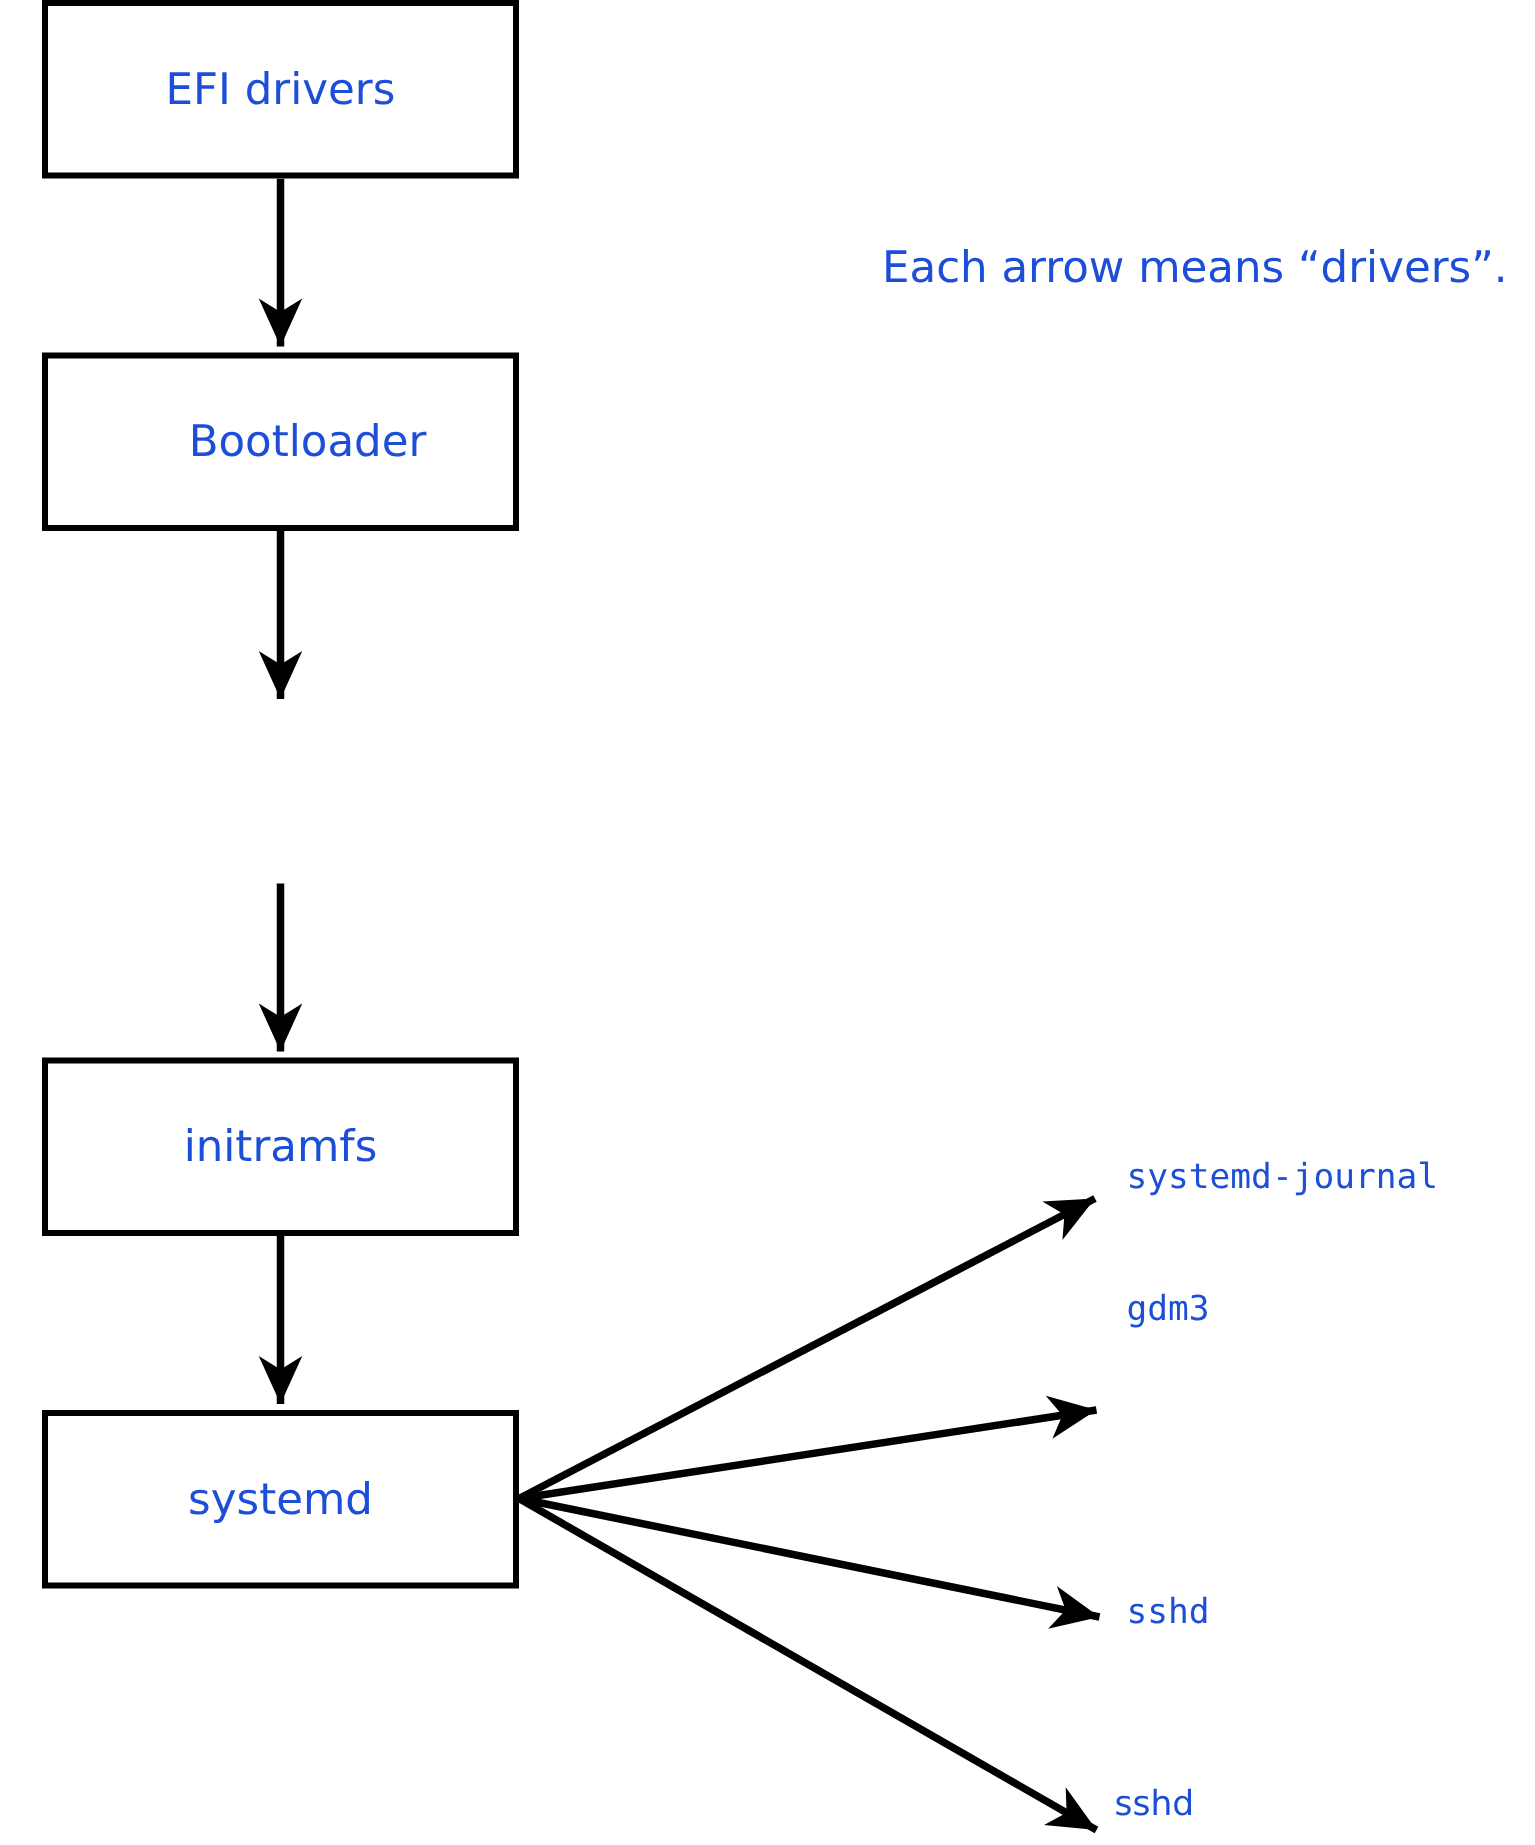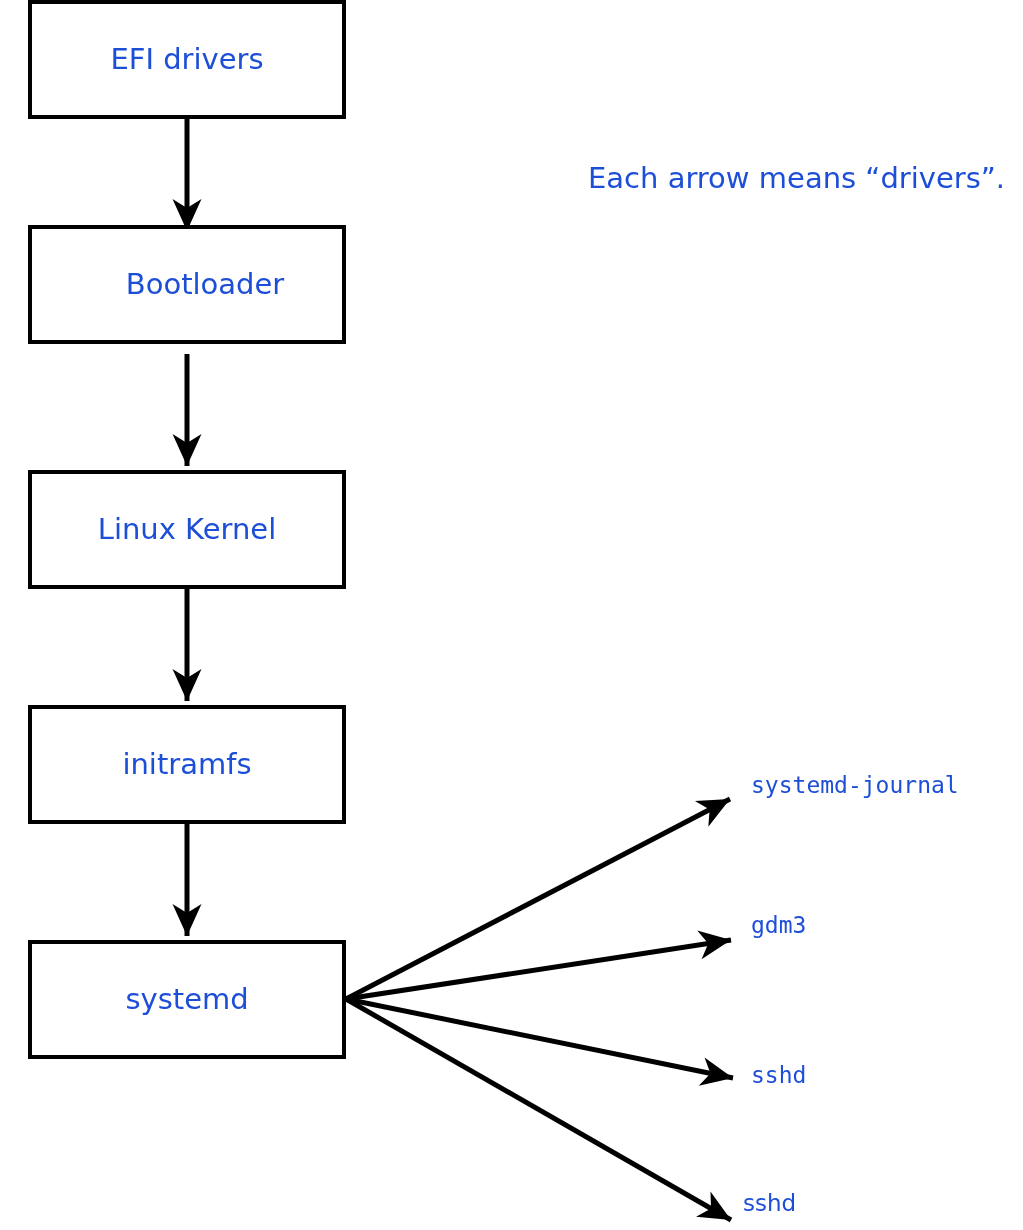--- a/index.html
+++ b/index.html
@@ -28,21 +28,21 @@
     display: flex;
     align-items: center;
     justify-content: center;
   }
   .node-label {
     font-size: 29px;
     line-height: 1;
     white-space: nowrap;
   }
   #node-efi       { top: 0px; }
-  #node-boot      { top: 225px; padding-left: 36px; }
+  #node-boot      { top: 235px; padding-left: 36px; }
   #node-kernel    { top: 470px; }
   #node-initramfs { top: 705px; }
   #node-systemd   { top: 940px; }
 
   #arrows-layer {
     position: absolute;
     left: 0;
     top: 0;
     width: 1023px;
     height: 1230px;
@@ -58,21 +58,21 @@
   }
 
   .proc-label {
     position: absolute;
     font-family: "DejaVu Sans Mono", monospace;
     font-size: 23px;
     line-height: 30px;
     white-space: nowrap;
   }
   #proc-journal { left: 723px; top: 770px; }
-  #proc-gdm3    { left: 723px; top: 910px; }
+  #proc-gdm3    { left: 723px; top: 858px; }
   #proc-getty   { left: 723px; top: 1060px; }
   #proc-sshd    { left: 715px; top: 1188px; font-family: "DejaVu Sans", sans-serif; }
 </style>
 </head>
 <body>
 
 <div id="stage">
 
   <svg id="arrows-layer" viewBox="0 0 1023 1230" xmlns="http://www.w3.org/2000/svg">
     <defs>
@@ -91,23 +91,20 @@
     <line x1="318" y1="999" x2="705" y2="1078" stroke="#000000" stroke-width="5" marker-end="url(#ah)"></line>
     <line x1="318" y1="999" x2="703" y2="1220" stroke="#000000" stroke-width="5" marker-end="url(#ah)"></line>
   </svg>
 
   <div class="node" id="node-efi">
     <span class="node-label">EFI drivers</span>
   </div>
   <div class="node" id="node-boot">
     <span class="node-label">Bootloader</span>
   </div>
-  <div class="node" id="node-kernel">
-    <span class="node-label">Linux Kernel</span>
-  </div>
   <div class="node" id="node-systemd">
     <span class="node-label">systemd</span>
   </div>
   <div class="node" id="node-initramfs">
     <span class="node-label">initramfs</span>
   </div>
 
   <div class="legend-note">Each arrow means “drivers”.</div>
 
   <div class="proc-label" id="proc-journal">systemd-journal</div>

